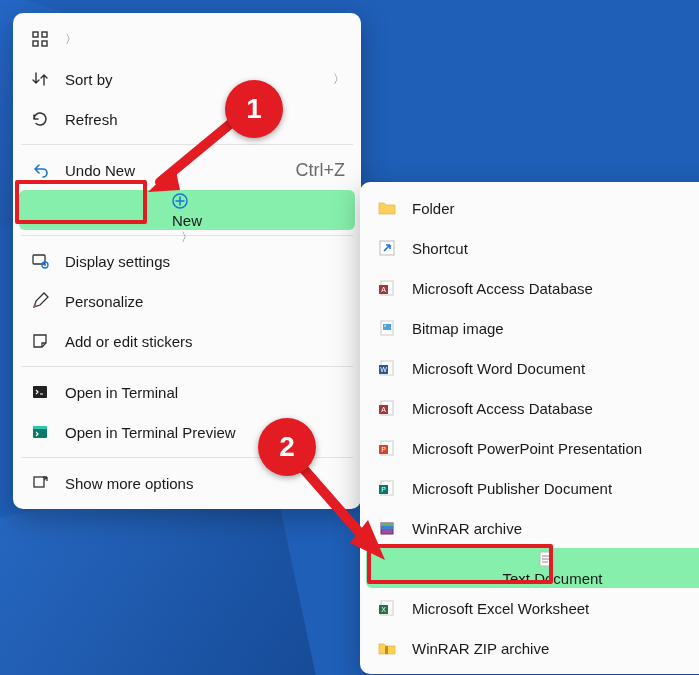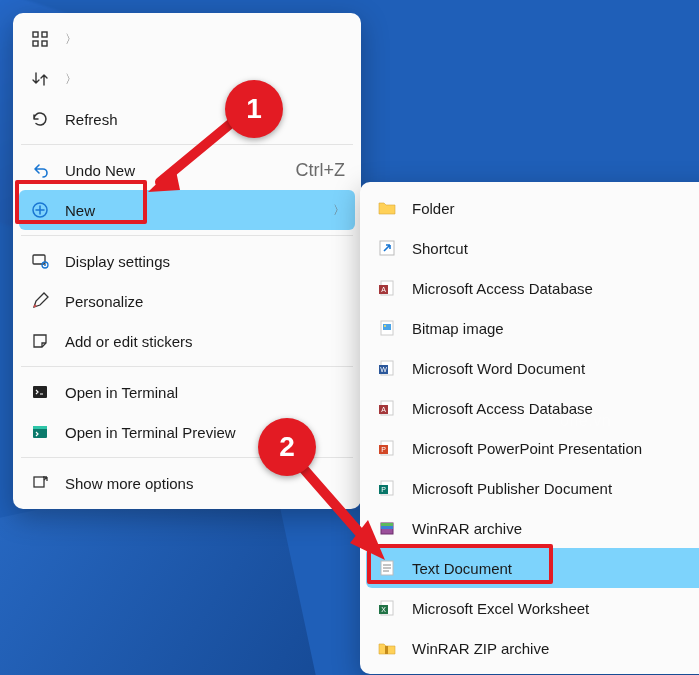--- a/index.html
+++ b/index.html
@@ -54,21 +54,21 @@
 
   .menu-item {
     display: flex;
     align-items: center;
     height: 40px;
     padding: 0 10px;
     border-radius: 6px;
     color: #1a1a1a;
     position: relative;
   }
-  .menu-item.hover { background: #7dd3fc; }
+  .menu-item.hover { background: #86efac; flex-direction: column; }
   .menu-item .ic {
     width: 22px; height: 22px;
     display: flex; align-items: center; justify-content: center;
     margin-right: 14px;
     flex-shrink: 0;
   }
   .menu-item .label { flex: 1; }
   .menu-item .chev { color: #6a6a6a; font-size: 12px; }
   .menu-item .shortcut { color: #6a6a6a; font-size: 18px; }
 
@@ -136,20 +136,21 @@
     </span>
     <span class="chev">〉</span>
   </div>
 
   <div class="menu-item">
     <span class="ic">
       <svg width="18" height="18" viewBox="0 0 18 18">
           <path d="M5 3 L5 13 M2 10 L5 13 L8 10 M13 15 L13 5 M10 8 L13 5 L16 8" fill="none" stroke="#333" stroke-width="1.4" stroke-linecap="round"></path>
         </svg>
     </span>
+    <span class="label">Sort by</span>
     <span class="chev">〉</span>
   </div>
 
   <div class="menu-item">
     <span class="ic">
       <svg width="18" height="18" viewBox="0 0 18 18">
           <path d="M3 9 A6 6 0 1 1 5 13.5 M3 9 L3 5 M3 9 L7 9" fill="none" stroke="#333" stroke-width="1.5" stroke-linecap="round"></path>
         </svg>
     </span>
     <span class="label">Refresh</span>

